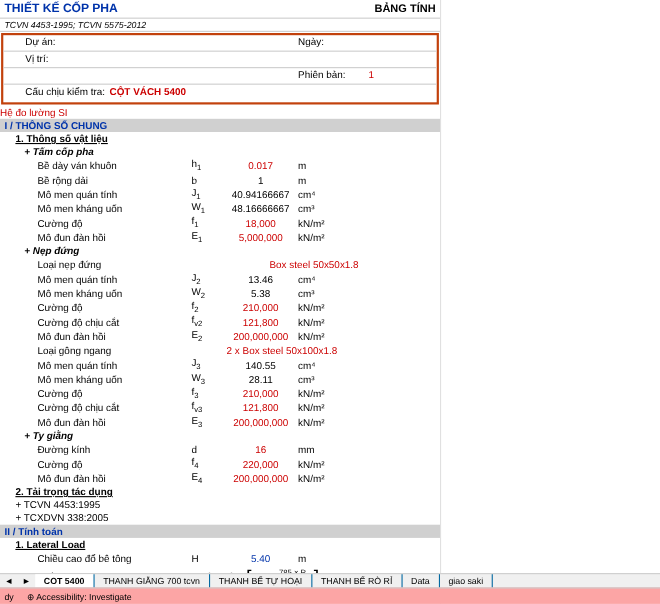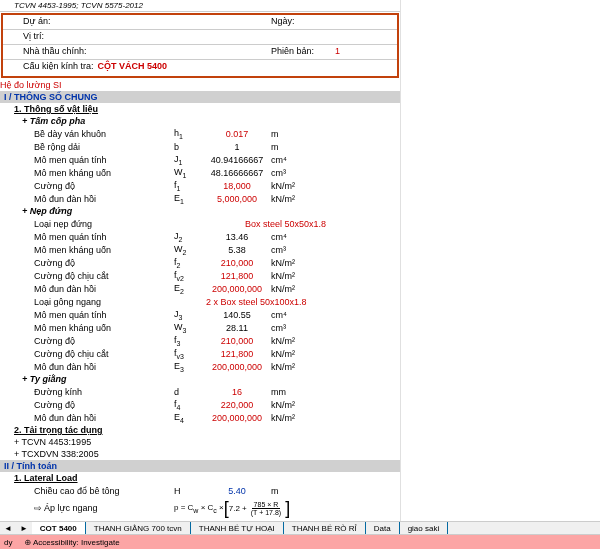--- a/index.html
+++ b/index.html
@@ -1,21 +1,21 @@
 <!DOCTYPE html>
 <html><head>
 <meta charset="utf-8">
 <style>
 html,body{margin:0;padding:0;font-family:Arial,sans-serif;font-size:9px;color:#000;background:#fff}
 .wrap{width:600px;height:549px;position:relative;overflow:hidden}
 .main{width:400px;float:left;border-right:1px solid #e0e0e0}
 .title-row{display:flex;align-items:center;border-bottom:1px solid #ccc;padding:2px 4px}
 .title{color:#0033aa;font-weight:bold;font-size:11px;flex:1}
 .bangtinh{font-weight:bold;font-size:10px}
-.tcvn{font-size:8px;font-style:italic;padding:1px 14px;border-bottom:1px solid #ccc}
+.tcvn{font-size:8px;font-style:italic;padding:1px 4px;border-bottom:1px solid #ccc}
 .meta{border:2px solid #c2410c;margin:1px}
 .meta-row{display:flex;border-bottom:1px solid #ccc;min-height:14px}
 .meta-row:last-child{border-bottom:none}
 .meta-l{width:50px;padding:1px 2px 1px 20px}
 .meta-v{flex:1;padding:1px 2px;color:#c00}
 .meta-r{width:60px;padding:1px 2px}
 .meta-rv{width:60px;padding:1px 2px;color:#c00;text-align:left}
 .cau-kien{padding:1px 2px 1px 20px;display:flex}
 .cau-kien .v{color:#c00;font-weight:bold;margin-left:4px}
 .si{text-align:left;padding:1px 8px 1px 0;color:#c00}
@@ -42,43 +42,46 @@
 .status span{margin-right:12px}
 .arrow{padding:2px 4px;cursor:pointer}
 .plus-row{padding:1px 4px 1px 14px}
 </style>
 </head>
 <body>
 
 <div class="wrap">
 <div class="main">
 
+<div class="title-row">
+  <span class="title">THIẾT KẾ CỐP PHA</span>
+  <span class="bangtinh">BẢNG TÍNH</span>
+</div>
 <div class="tcvn">TCVN 4453-1995; TCVN 5575-2012</div>
 
 <div class="meta">
   <div class="meta-row">
     <div class="meta-l">Dự án:</div>
     <div class="meta-v"></div>
     <div class="meta-r">Ngày:</div>
     <div class="meta-rv"></div>
   </div>
   <div class="meta-row">
     <div class="meta-l">Vị trí:</div>
     <div class="meta-v"></div>
     <div class="meta-r"></div>
           <div class="meta-rv"></div>
   </div>
   <div class="meta-row">
-    <div class="meta-l" style="width:80px">Nhà thầu chính:</div>
     <div class="meta-v"></div>
     <div class="meta-r">Phiên bản:</div>
     <div class="meta-rv">1</div>
   </div>
   <div class="meta-row cau-kien">
-    <span>Cấu kiện kính tra:</span>
+    <span>Cấu chịu kiểm tra:</span>
     <span class="v">CỘT VÁCH 5400</span>
   </div>
 </div>
 <div class="si">Hệ đo lường SI</div>
 
 <div class="sec-h">I /   THÔNG SỐ CHUNG</div>
 <div class="sub-h">1.    Thông số vật liệu</div>
 
 <div class="lvl2">+    Tấm cốp pha</div>
 <div class="row">

